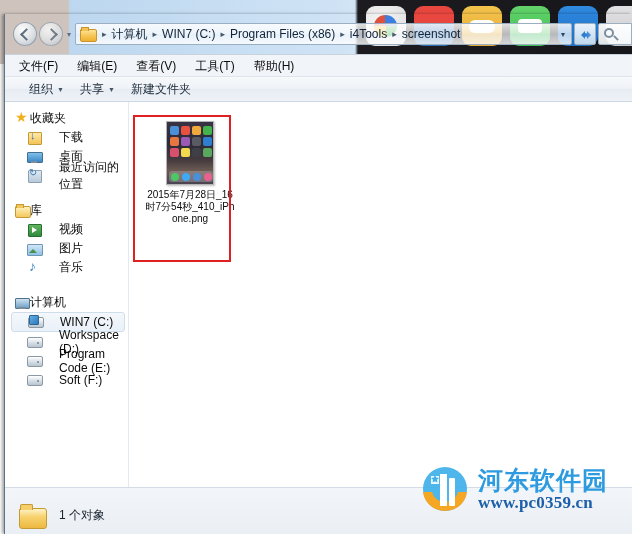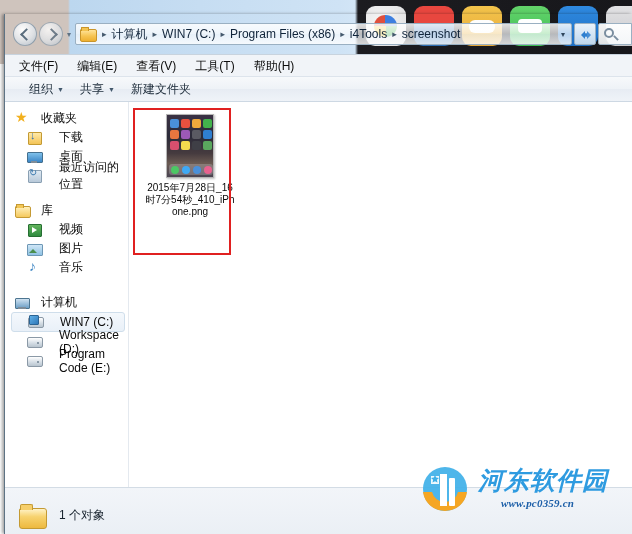--- a/index.html
+++ b/index.html
@@ -139,21 +139,21 @@
   .cmd-caret { font-size: 7px; color: #43586c; }
 
   
   .body-row { display: flex; height: 385px; background: #fff; }
   .sidebar {
     width: 124px; flex: 0 0 124px; background: #fff;
     border-right: 1px solid #e4e9ef; padding-top: 7px; overflow: hidden;
   }
   .nav-group { margin-bottom: 2px; }
   .nav-root {
-    display: flex; align-items: center; gap: 11px;
+    display: flex; align-items: center; gap: 0;
     font-size: 12px; color: #0b0b0b; padding: 2px 0 2px 10px; height: 19px;
   }
   .nav-child {
     display: flex; align-items: center; gap: 17px;
     font-size: 12px; color: #0b0b0b; padding: 2px 0 2px 22px; height: 19px;
   }
   .nav-child.selected {
     background: linear-gradient(180deg,#f4f8fc 0%,#e9f0f8 100%);
     border: 1px solid #cfdeeb; border-radius: 3px;
     margin: 0 3px 0 6px; padding-left: 16px; height: 20px;
@@ -220,21 +220,21 @@
   }
   .ico-net::before {
     content:""; position:absolute; left:0px; top:3px; width:12px; height:8px; border-radius:1px;
     background: linear-gradient(180deg,#cfe2f1 0%,#6d9fc6 100%); border:1px solid #4d7590;
   }
   .ico-net::after { content:""; position:absolute; left:8px; top:0px; width:7px; height:7px; border-radius:50%;
     background: radial-gradient(circle at 35% 35%, #9adc7d 0%, #3d9a3f 100%); }
 
   
   .content {
-    flex: 1 1 auto; background: #fff; position: relative; overflow: hidden;
+    flex: 1 1 auto; background: #fff; position: relative; overflow: hidden; margin-top: 7px;
   }
   .file-tile {
     position: absolute; left: 16px; top: 12px; width: 90px;
     display: flex; flex-direction: column; align-items: center;
   }
   .thumb-wrap {
     width: 48px; height: 64px; position: relative;
     border: 1px solid #b5b5b5; background: #1a1520;
     box-shadow: 1px 1px 2px rgba(0,0,0,.25);
     overflow: hidden;
@@ -280,28 +280,28 @@
     background:#f6cf6b; border:1px solid #c49a33; border-bottom:none;
   }
   .status-text { font-size: 12px; color: #18232e; }
 
   
   #watermark {
     position: absolute; left: 418px; top: 458px; width: 206px; height: 62px;
     display: flex; align-items: center; gap: 6px; pointer-events: none;
   }
   .wm-mark { width: 54px; height: 54px; position: relative; flex: 0 0 54px; }
-  .wm-text { display: flex; flex-direction: column; justify-content: center; font-style: italic; }
+  .wm-text { display: flex; flex-direction: column; justify-content: center; }
   .wm-cn {
     font-size: 25px; font-weight: bold; color: #2e9be0; letter-spacing: 1px;
     font-family: "DejaVu Sans", "Liberation Sans", sans-serif; line-height: 28px;
   }
   .wm-url {
-    font-size: 11px; font-weight: bold; color: #1d5fa8;
-    font-family: "Liberation Serif", serif; line-height: 16px; letter-spacing: .2px; margin-left: 23px;
+    font-size: 17px; font-weight: bold; color: #1d5fa8;
+    font-family: "Liberation Serif", serif; line-height: 16px; letter-spacing: .2px;
   }
 </style>
 </head>
 <body>
 
 <div id="desktop-backdrop">
   <div class="wallpaper-strip">
     <div class="bg-icon i1"></div>
     <div class="bg-icon i2"></div>
     <div class="bg-icon i3"></div>
@@ -427,20 +427,24 @@
           <span class="ico ico-win"></span>
           <span>WIN7 (C:)</span>
         </div>
         <div class="nav-child">
           <span class="ico ico-hdd"></span>
           <span>Workspace (D:)</span>
         </div>
         <div class="nav-child">
           <span class="ico ico-hdd"></span>
           <span>Program Code (E:)</span>
+        </div>
+        <div class="nav-child">
+          <span class="ico ico-hdd"></span>
+          <span>Soft (F:)</span>
         </div>
       </div>
 
       <div class="nav-spacer"></div>
 
     </div>
 
     <div class="content">
 
       <div class="file-tile">

